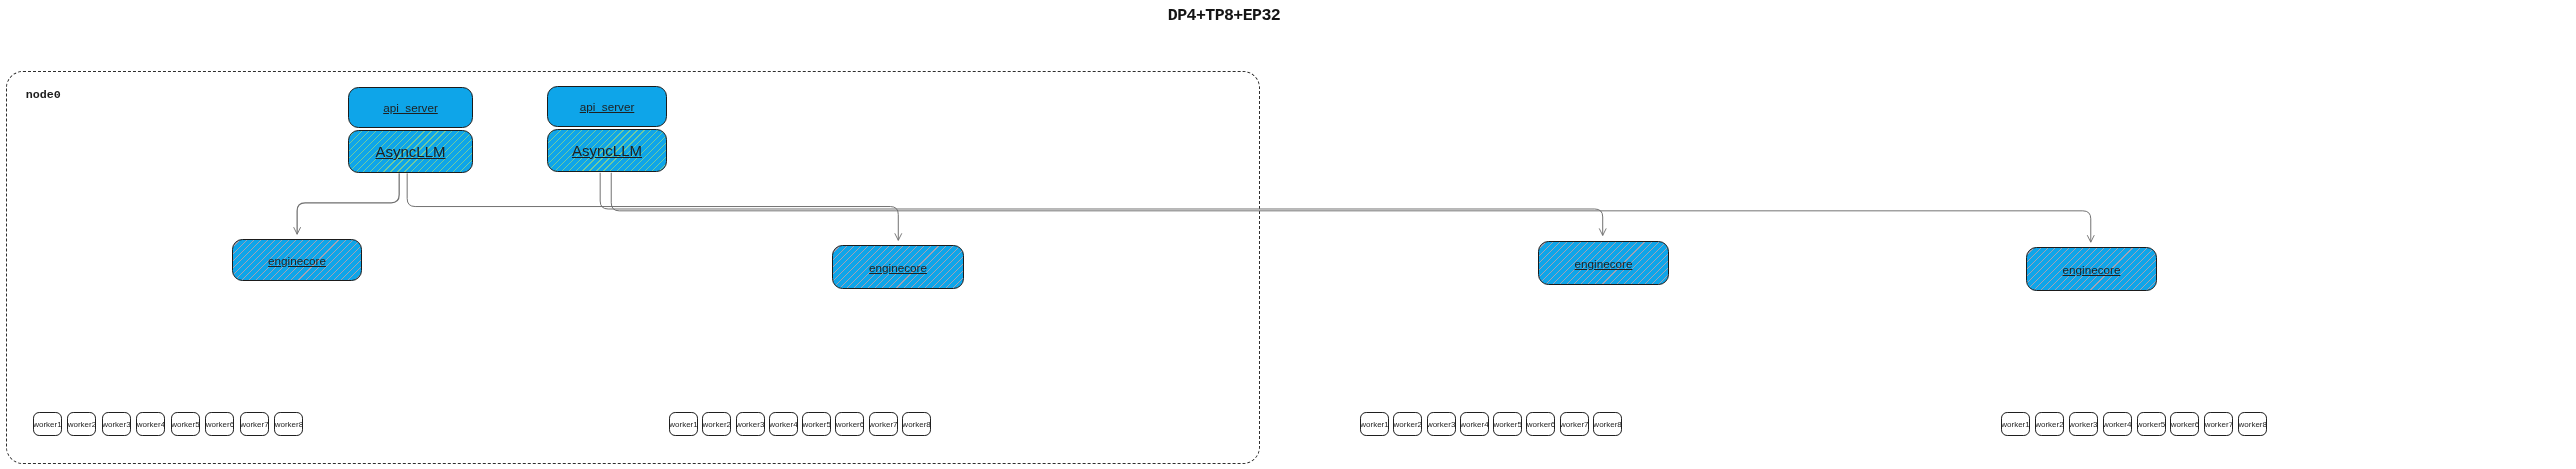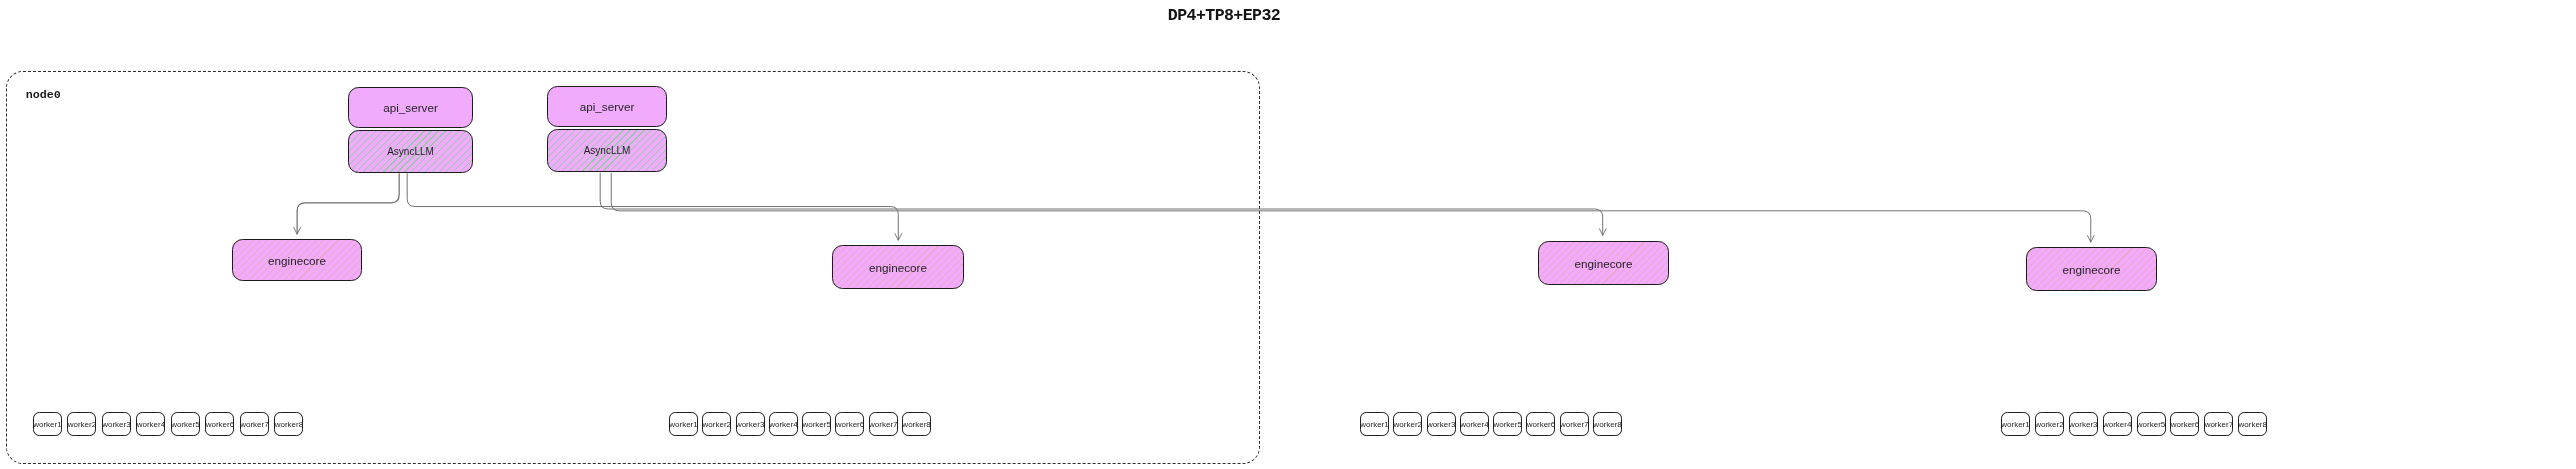--- a/index.html
+++ b/index.html
@@ -35,32 +35,33 @@
     text-align:right;
   }
   .edges{
     position:absolute;left:0;top:0;
     pointer-events:none;
   }
   .box{
     position:absolute;
     box-sizing:border-box;
     border:1.5px solid #1b1b1b;
-    background:#f0abfc;
+    background:#0ea5e9;
     display:flex;align-items:center;justify-content:center;
     color:#1f1f1f;
     white-space:nowrap;
+    text-decoration:underline;
   }
   .api{
     border-radius:10.5px;
     font-size:11.7px;
   }
   .asyncllm{
     border-radius:10.5px;
-    font-size:10px;
+    font-size:15px;
     background-image:repeating-linear-gradient(135deg,
       rgba(255,255,255,0) 0px, rgba(255,255,255,0) 4px,
       rgba(130,208,146,0.85) 4px, rgba(130,208,146,0.85) 4.9px);
   }
   .enginecore{
     border-radius:10.5px;
     font-size:11.7px;
     background-image:repeating-linear-gradient(135deg,
       rgba(255,255,255,0) 0px, rgba(255,255,255,0) 4.2px,
       rgba(242,160,150,0.65) 4.2px, rgba(242,160,150,0.65) 5px);

